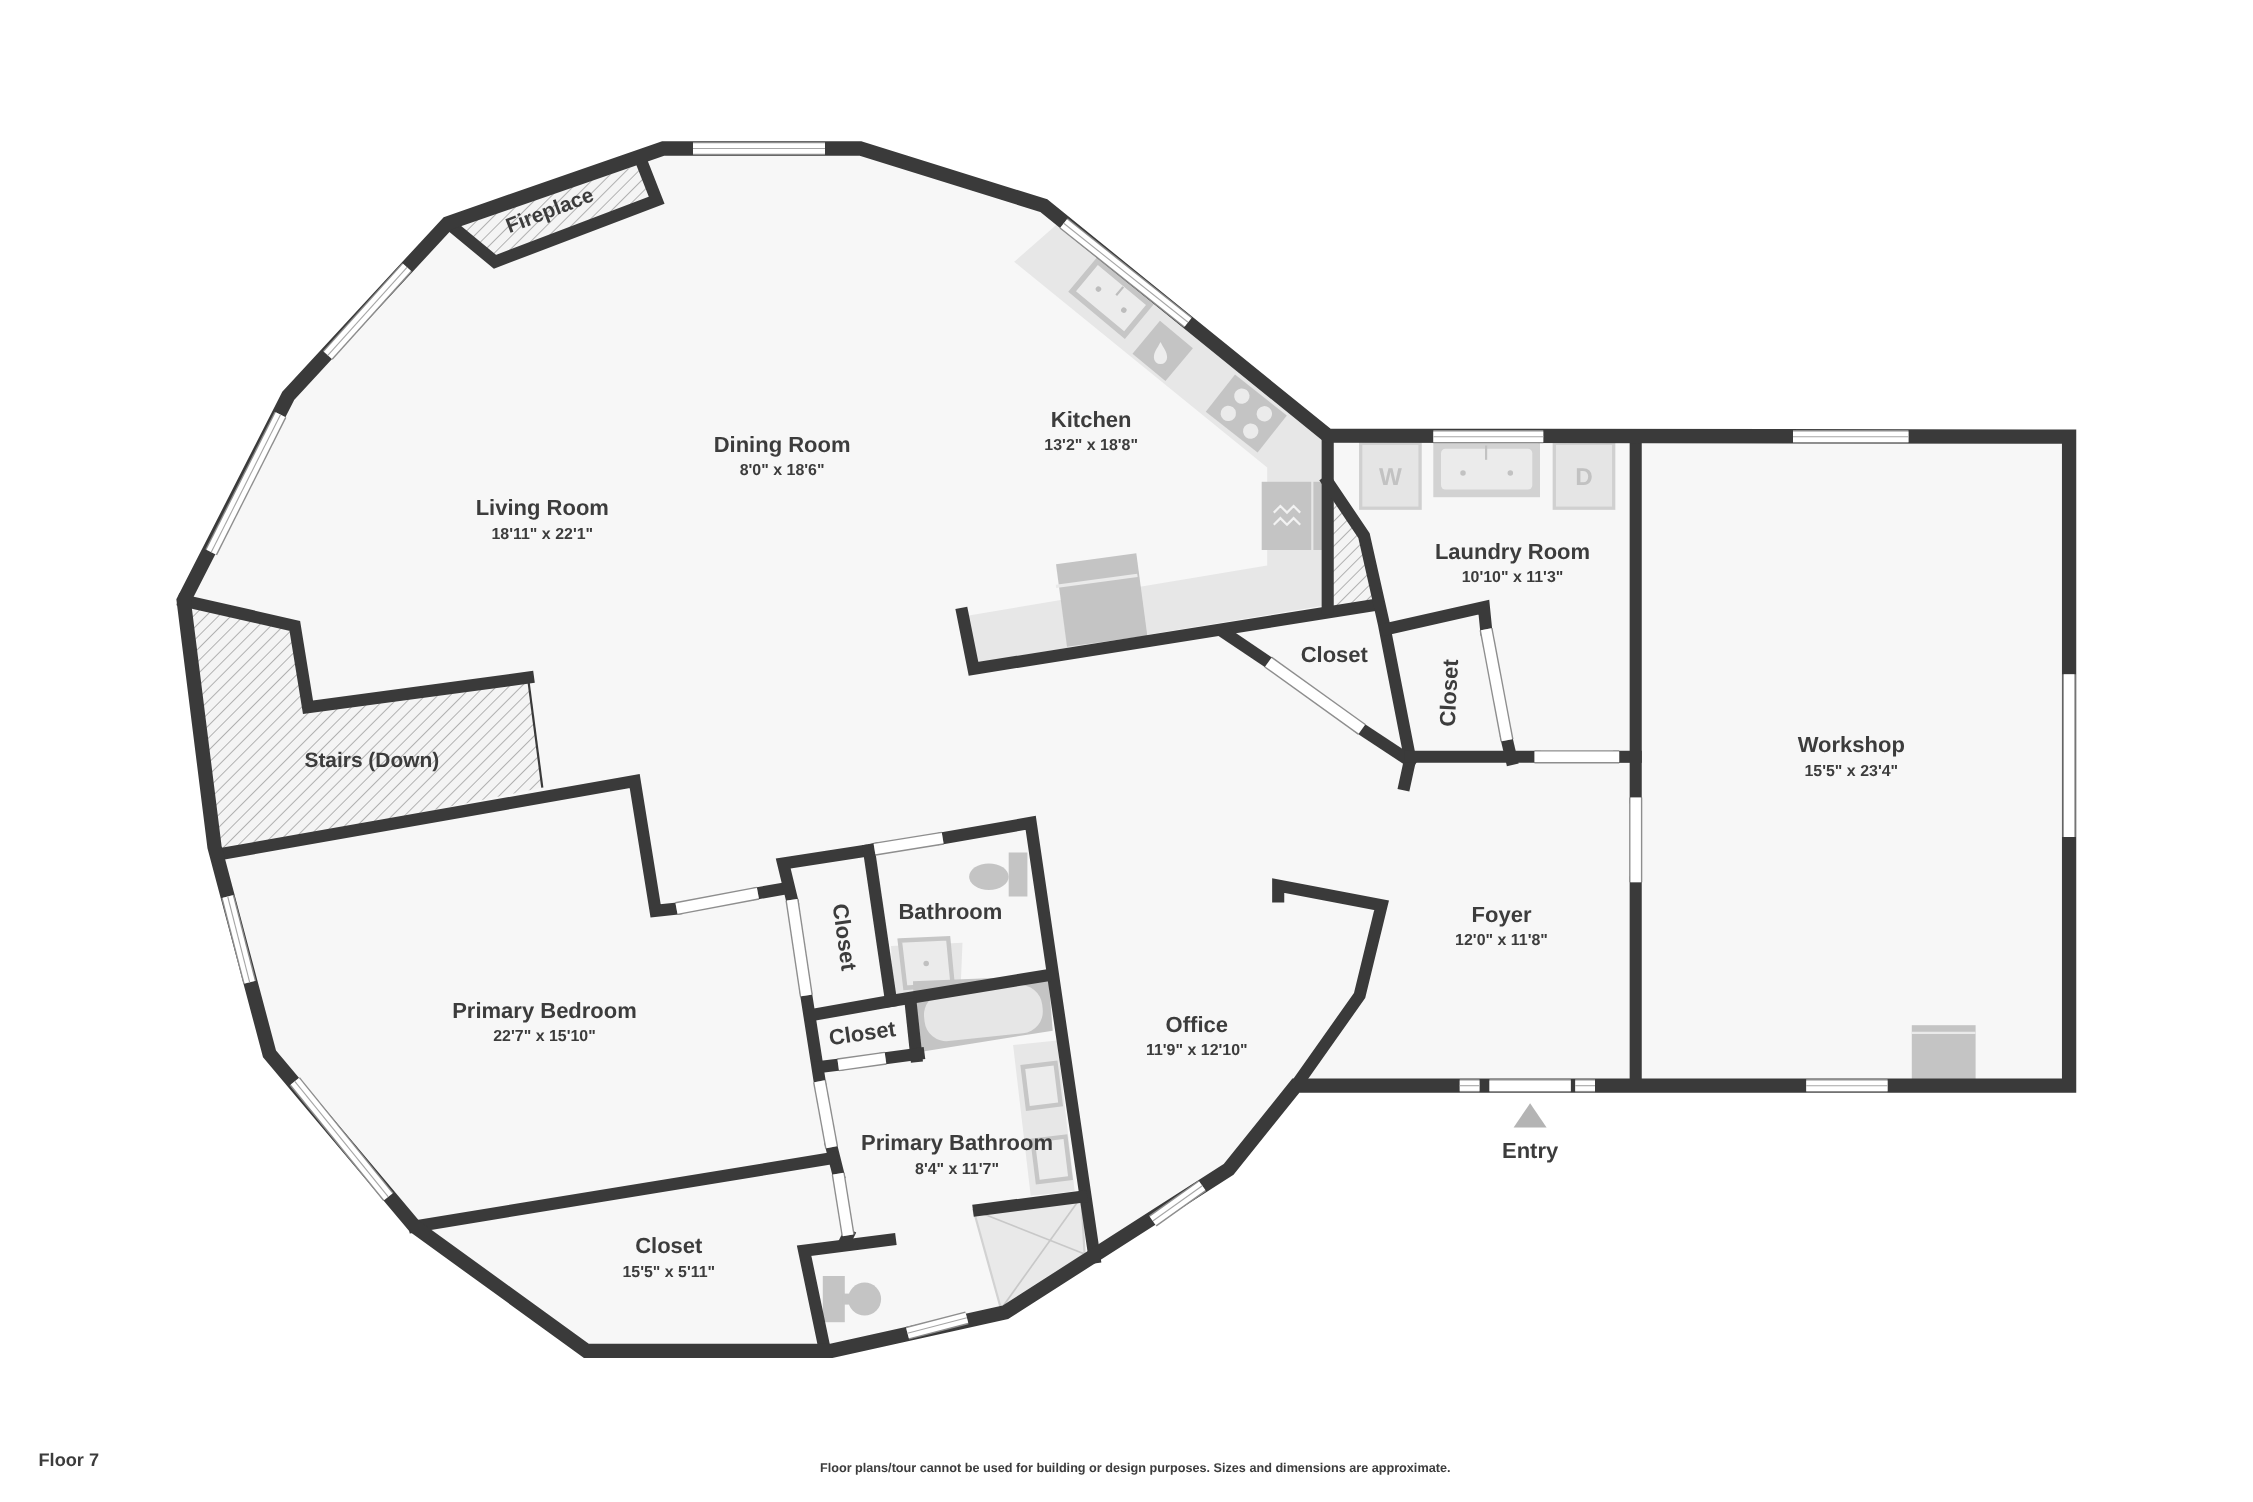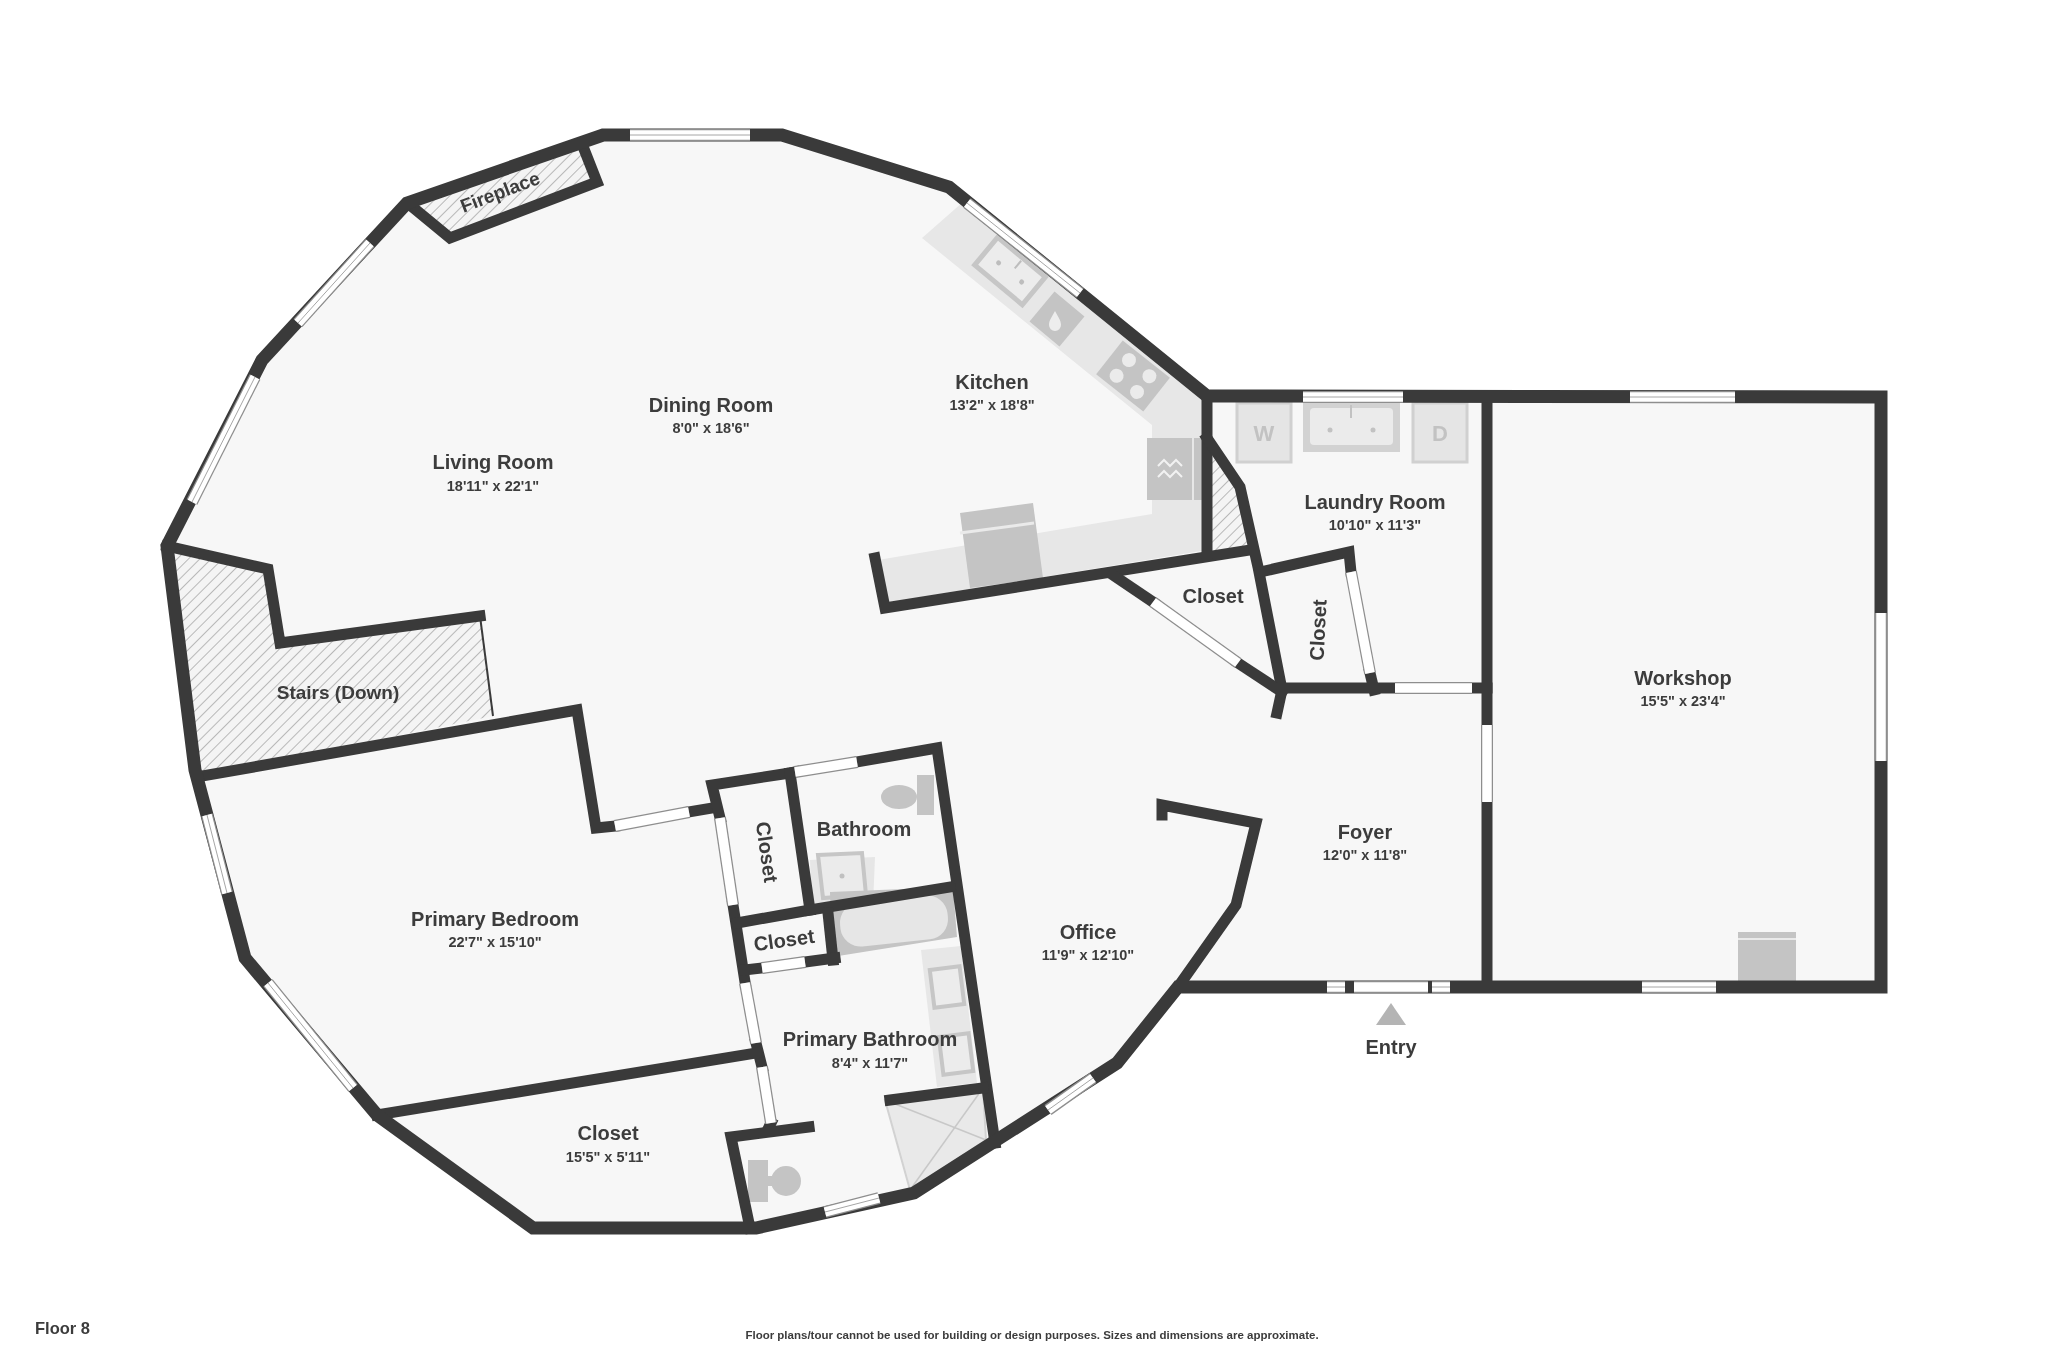--- a/index.html
+++ b/index.html
@@ -332,14 +332,14 @@
     <text class="rl" x="784" y="940" transform="rotate(-8 784 940)">Closet</text>
   </g>
   <g>
     <text class="rl" x="1213" y="596">Closet</text>
   </g>
   <g>
     <text class="rl" x="1318" y="630" transform="rotate(-87 1318 630)">Closet</text>
   </g>
 </svg>
 
-<div class="footer-floor">Floor 8</div>
+<div class="footer-floor">Floor 7</div>
 <div class="footer-disclaimer">Floor plans/tour cannot be used for building or design purposes. Sizes and dimensions are approximate.</div>
 
 </body></html>

